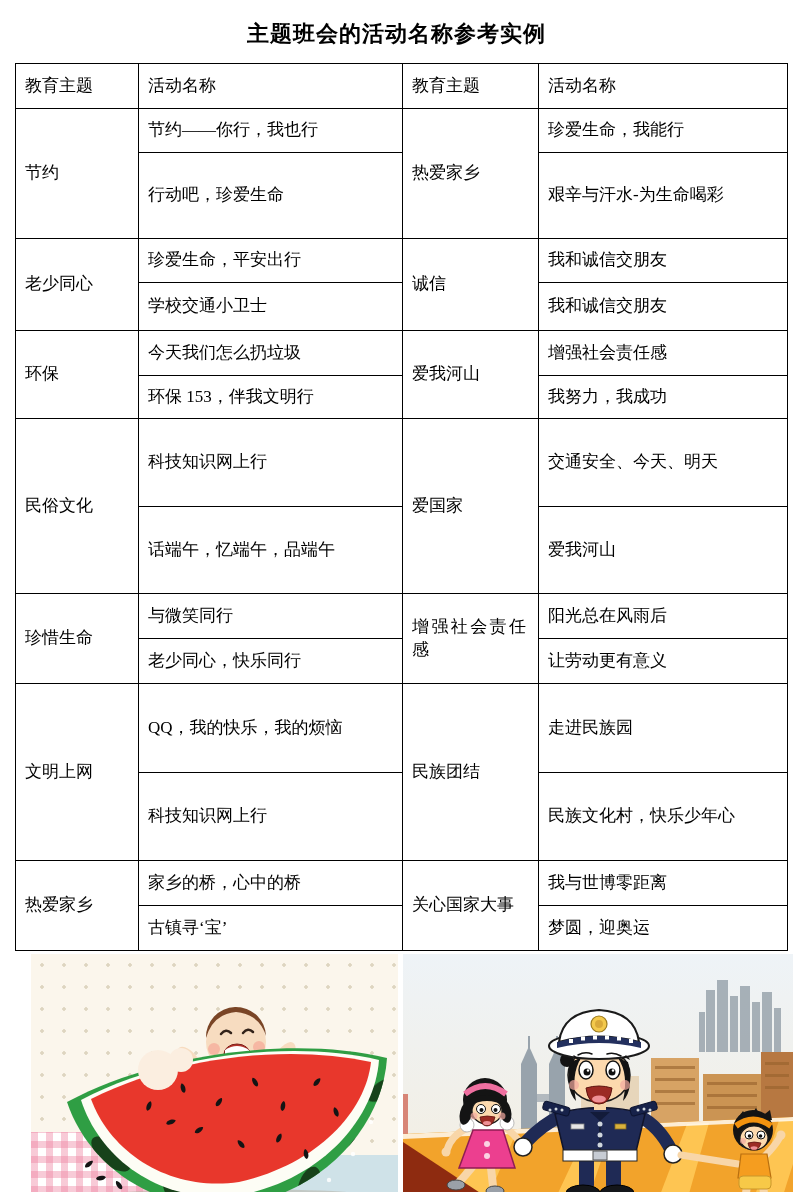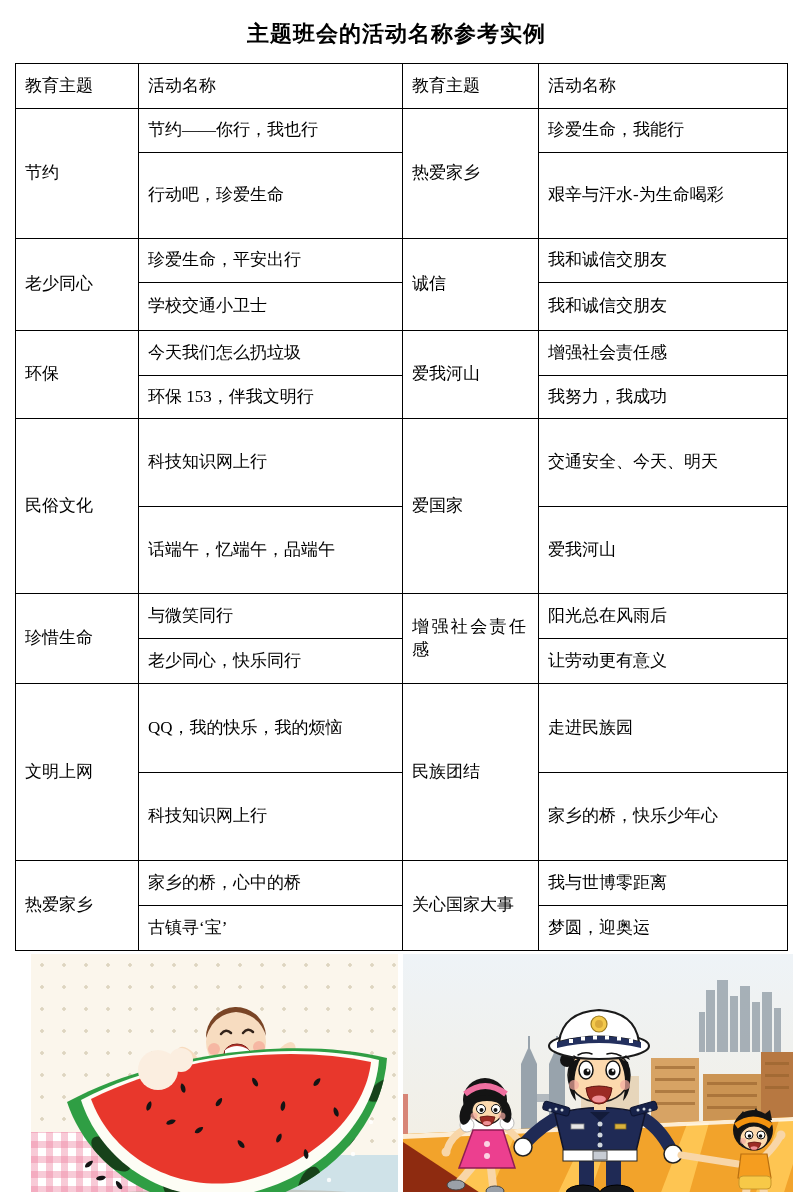--- a/index.html
+++ b/index.html
@@ -118,21 +118,21 @@
   </tr>
 
   <tr class="h89">
     <td rowspan="2">文明上网</td>
     <td>QQ，我的快乐，我的烦恼</td>
     <td rowspan="2">民族团结</td>
     <td>走进民族园</td>
   </tr>
   <tr class="h88">
     <td>科技知识网上行</td>
-    <td>家乡的桥，快乐少年心</td>
+    <td>民族文化村，快乐少年心</td>
   </tr>
 
   <tr class="h45">
     <td rowspan="2">热爱家乡</td>
     <td>家乡的桥，心中的桥</td>
     <td rowspan="2">关心国家大事</td>
     <td>我与世博零距离</td>
   </tr>
   <tr class="h45">
     <td>古镇寻‘宝’</td>

